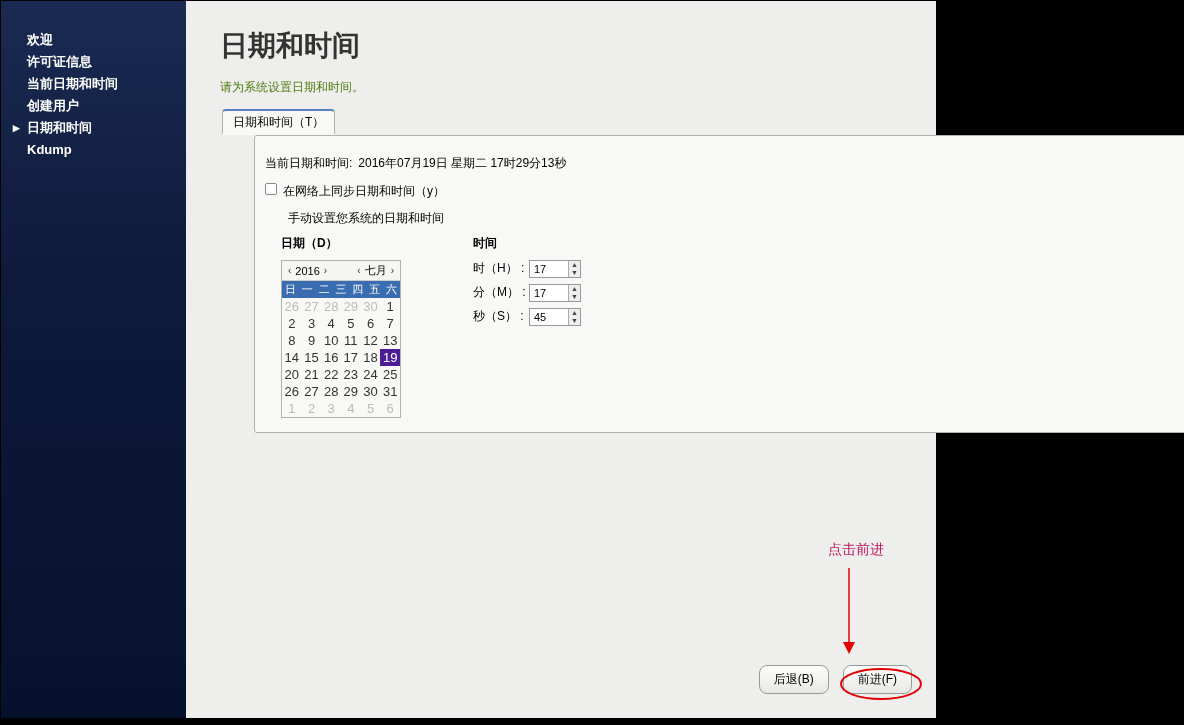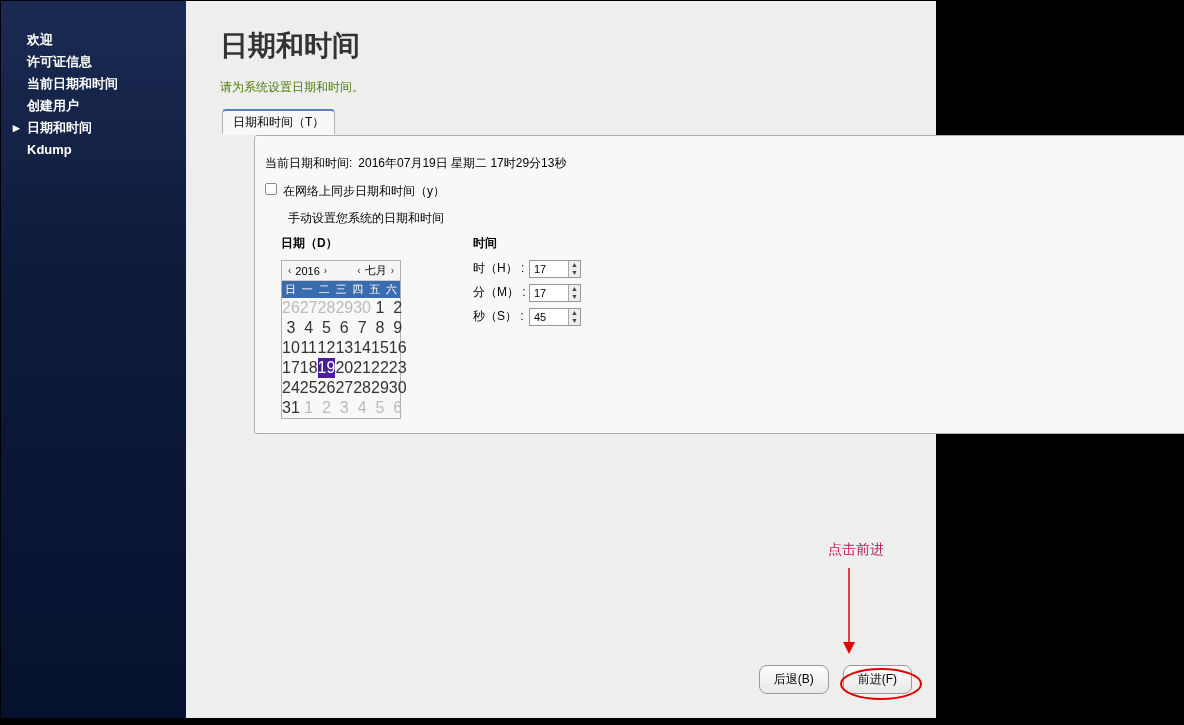--- a/index.html
+++ b/index.html
@@ -113,22 +113,22 @@
 }
 .cal-nav { display: flex; align-items: center; gap: 2px; }
 .cal-nav-btn { cursor: default; padding: 0 2px; color: #333; font-size: 10px; }
 .cal-weekdays {
   display: grid; grid-template-columns: repeat(7, 1fr);
   background: #3a6cb0; color: #fff;
   font-size: 11px;
 }
 .cal-weekdays span { text-align: center; padding: 1px 0; }
 .cal-grid {
-  display: grid; grid-template-columns: repeat(7, 1fr);
-  font-size: 16px;
+  display: grid; grid-template-columns: repeat(6, 1fr);
+  font-size: 13px;
 }
 .cal-cell { text-align: center; padding: 1px 0; color: #333; }
 .cal-cell.other { color: #bbb; }
 .cal-cell.selected { background: #4c1d95; color: #fff; }
 .time-row { display: flex; align-items: flex-start; margin-bottom: 6px; }
 .time-label { width: 56px; }
 .spinner {
   display: flex; align-items: stretch;
   border: 1px solid #999;
   width: 52px; height: 18px;

